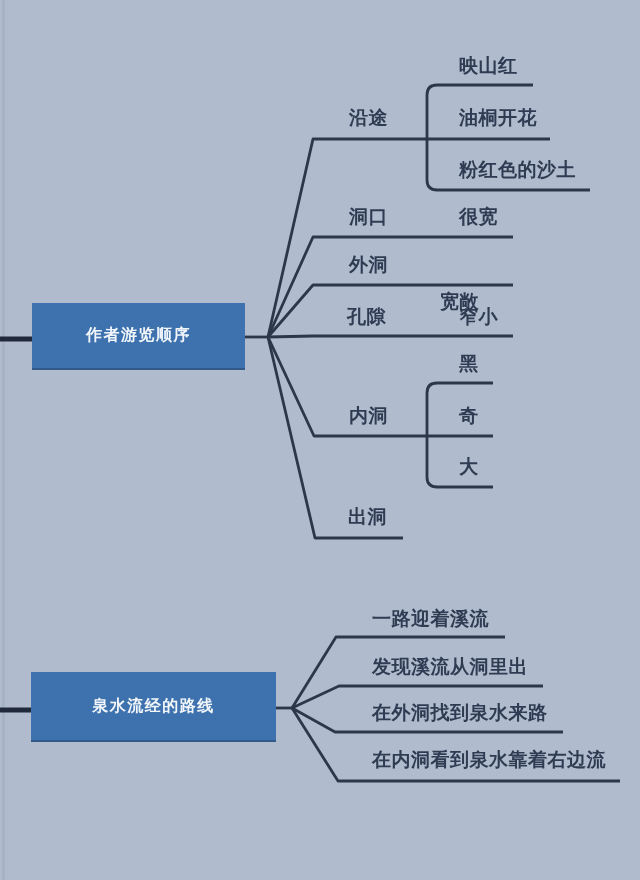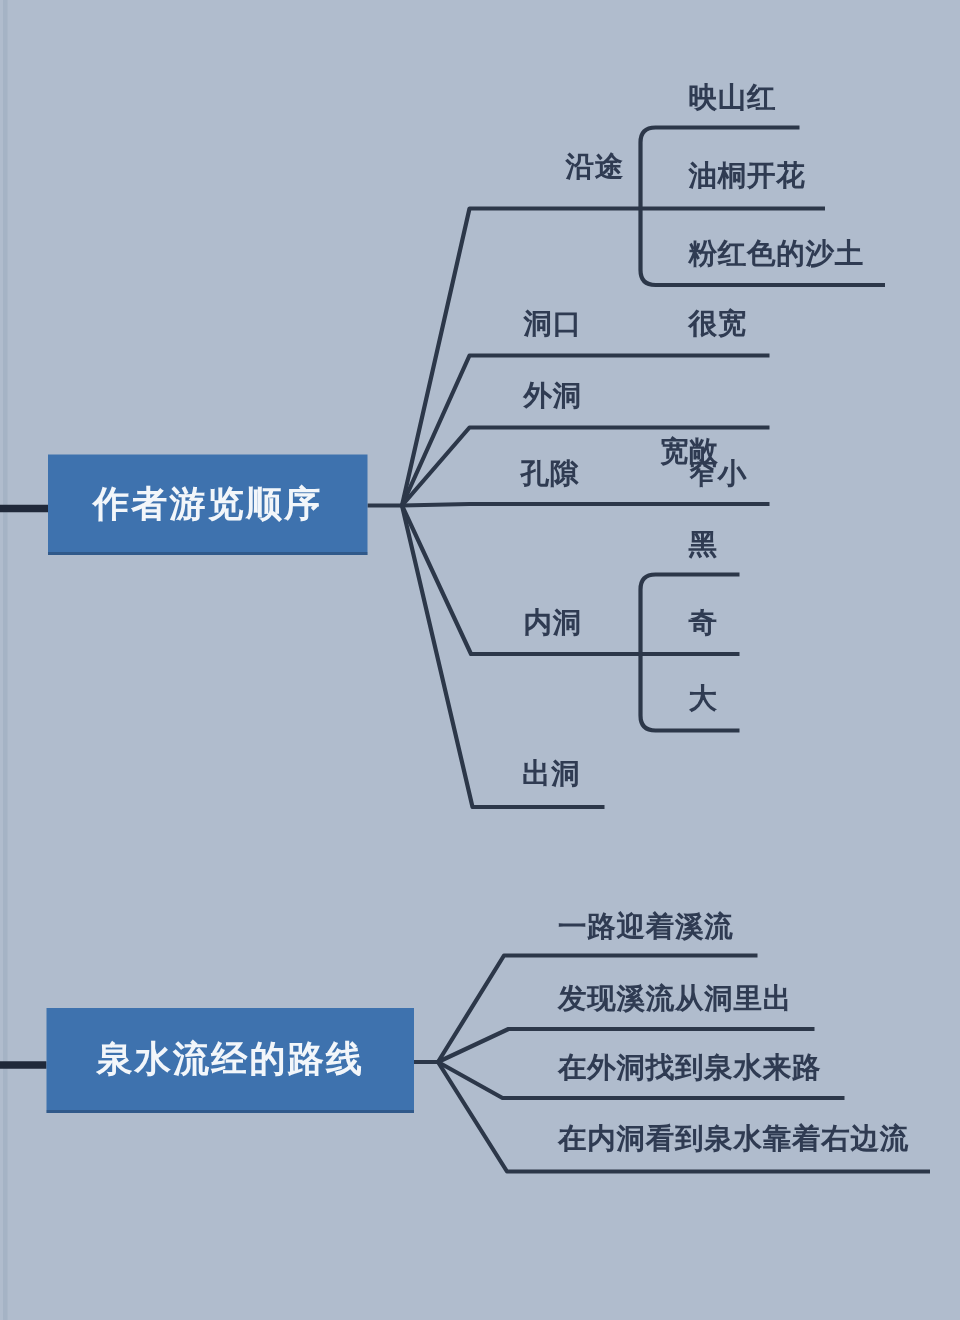--- a/index.html
+++ b/index.html
@@ -20,21 +20,21 @@
   .edge-strip{
     position:absolute;left:2px;top:0;width:3px;height:100%;
     background:var(--edge-strip-color);opacity:.55;
   }
   svg.lines{position:absolute;left:0;top:0;width:640px;height:880px;}
   svg.lines path{fill:none;stroke:var(--line-color);stroke-width:2.8;stroke-linejoin:round;stroke-linecap:butt;}
   svg.lines path.thick{stroke:var(--thick-line-color);stroke-width:5;}
   .root-node{
     position:absolute;display:flex;align-items:center;justify-content:center;
     background:var(--node-fill-color);color:var(--node-text-color);
-    font-size:24px;font-weight:bold;letter-spacing:1.5px;white-space:nowrap;
+    font-size:16px;font-weight:bold;letter-spacing:1.5px;white-space:nowrap;
     border-bottom:2px solid rgba(22,42,72,.35);
     box-sizing:border-box;
   }
   .lbl{
     position:absolute;color:var(--text-color);
     font-size:19px;font-weight:bold;letter-spacing:.5px;
     white-space:nowrap;line-height:24px;height:24px;
   }
 </style>
 </head>
@@ -64,21 +64,21 @@
     <path d="M292,708 L336,637 H505"></path>
     <path d="M292,708 L339,686 H543"></path>
     <path d="M292,708 L335,732 H563"></path>
     <path d="M292,708 L338,781 H620"></path>
   </svg>
 
   <div class="root-node" style="left:32px;top:303px;width:213px;height:67px;">
     <span>作者游览顺序</span>
   </div>
 
-  <div class="lbl" style="left:349px;top:99px;margin-left:28px;">沿途</div>
+  <div class="lbl" style="left:349px;top:105px;">沿途</div>
   <div class="lbl" style="left:459px;top:53px;">映山红</div>
   <div class="lbl" style="left:459px;top:105px;">油桐开花</div>
   <div class="lbl" style="left:459px;top:157px;">粉红色的沙土</div>
 
   <div class="lbl" style="left:349px;top:204px;">洞口</div>
   <div class="lbl" style="left:459px;top:204px;">很宽</div>
 
   <div class="lbl" style="left:349px;top:252px;">外洞</div>
   <div class="lbl" style="left:440px;top:252px;margin-top:37px;">宽敞</div>
 

